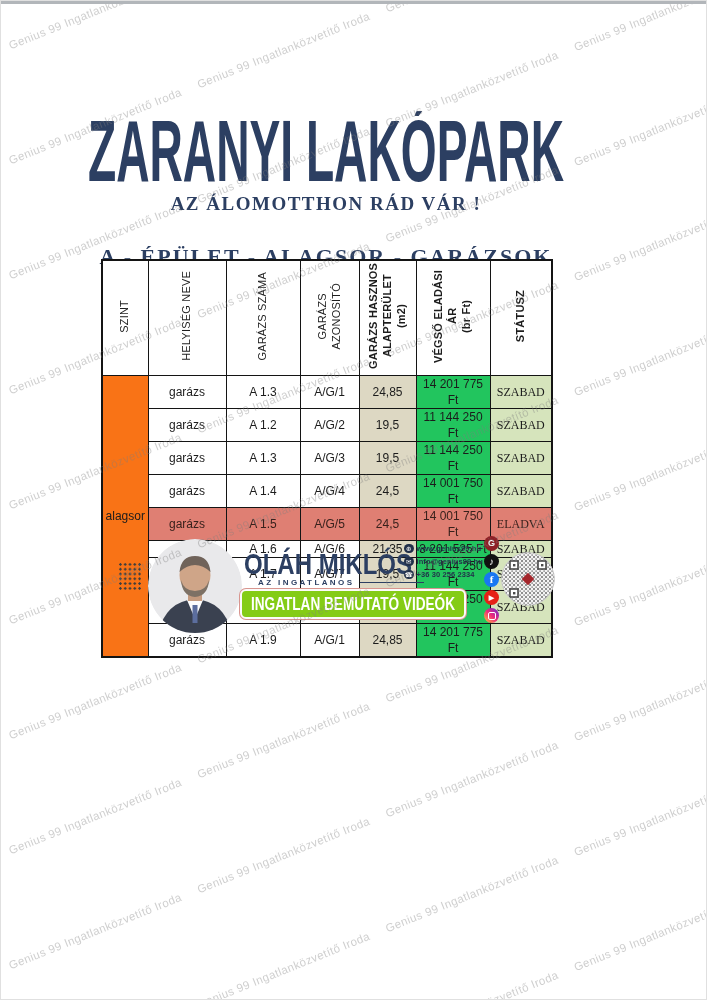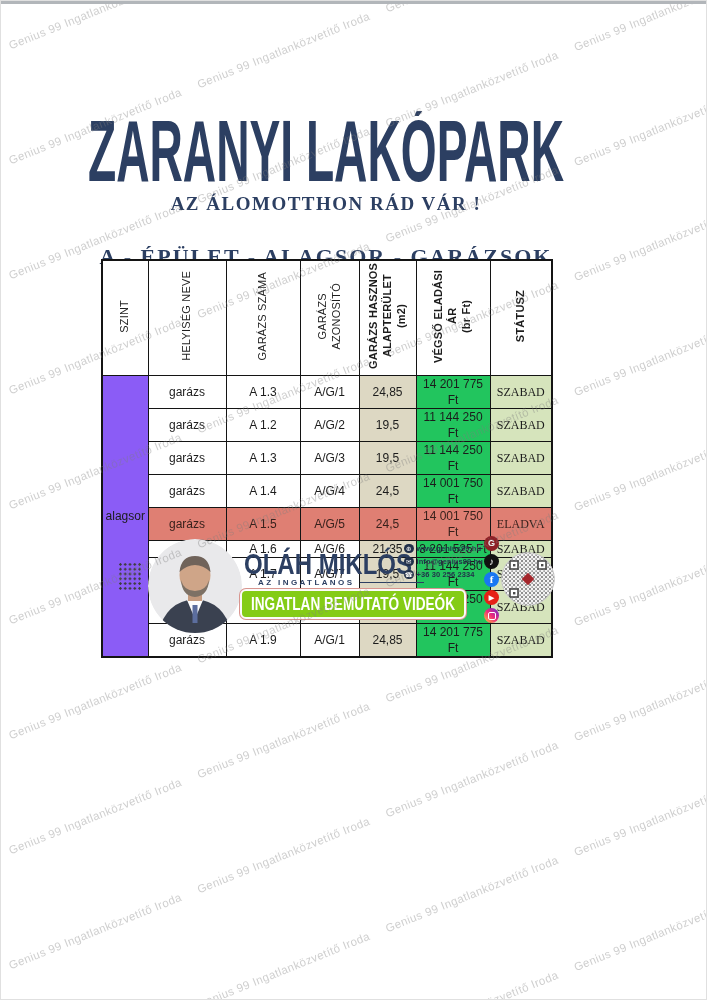--- a/index.html
+++ b/index.html
@@ -22,21 +22,21 @@
                table-layout:fixed;border:2px solid #141414;background:#fff;}
   table.garage th,table.garage td{border:1px solid #141414;padding:0;overflow:hidden;}
   table.garage th{height:110px;vertical-align:middle;text-align:center;background:#fff;}
   th .rot{display:inline-block;writing-mode:vertical-rl;transform:rotate(180deg);
           white-space:pre-line;font-size:11px;line-height:1.25;color:#1d1d1d;
           font-weight:400;letter-spacing:.2px;}
   th.hd-bold .rot{font-weight:700;}
   th.hd-beige{background:#ddd8c3;}
   th.hd-green{background:#d6e4bc;}
   table.garage td{height:16px;font-size:12px;line-height:16px;color:#1c1c1c;text-align:center;}
-  td.level-cell{font-size:12.5px;background:#8b5cf6;}
+  td.level-cell{font-size:12.5px;background:#f97316;}
   td.area-cell{background:#ddd8c3;text-align:right;padding-right:13px;}
   td.price-cell{background:#22c55e;text-align:right;padding-right:3px;}
   td.status-cell{background:#d6e4bc;font-family:Liberation Serif, serif;}
   tr.sold td{background:#df7f73 !important;color:#38211c;}
 
   
   .dots{position:absolute;left:117px;top:561px;width:25px;height:29px;
         background-image:radial-gradient(circle,#3c3c3c 1.1px,transparent 1.4px);
         background-size:4.8px 4.8px;}
   .photo{position:absolute;left:147px;top:538px;width:94px;height:94px;border-radius:50%;overflow:hidden;}

